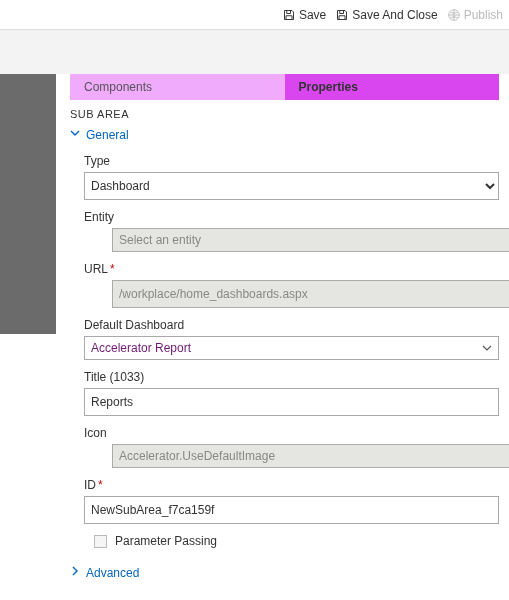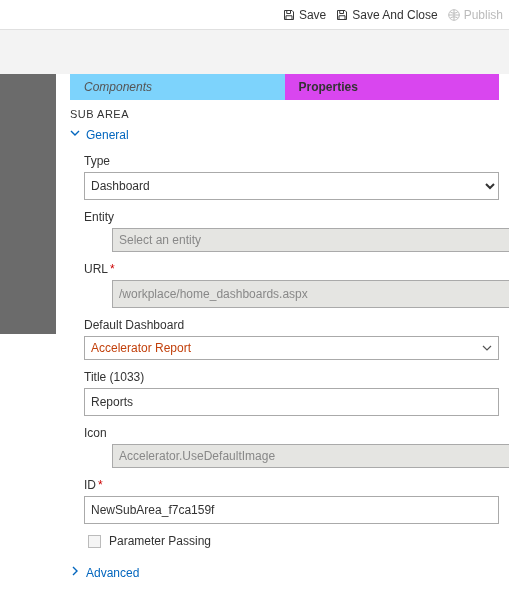--- a/index.html
+++ b/index.html
@@ -51,24 +51,23 @@
   }
   .tabs {
     display: flex;
   }
   .tab {
     padding: 6px 14px;
     font-size: 12px;
     cursor: pointer;
   }
   .tab.inactive {
-    background: #7dd3fc;
+    background: #f0abfc;
     color: #555;
     flex: 1;
-    font-style: italic;
   }
   .tab.active {
     background: #d946ef;
     font-weight: 600;
     flex: 1;
   }
   .section-title {
     font-size: 11px;
     letter-spacing: 0.5px;
     margin: 8px 0 8px 0;
@@ -112,36 +111,36 @@
     color: #888;
     margin-left: 28px;
   }
   .fake-select {
     width: 100%;
     height: 24px;
     border: 1px solid #aaa;
     padding: 0 6px;
     font-size: 12px;
     background: #fff;
-    color: #c2410c;
+    color: #701a75;
     display: flex;
     align-items: center;
     justify-content: space-between;
     cursor: pointer;
   }
   .chev {
     width: 10px; height: 10px;
     display: inline-block;
   }
   .checkbox-row {
     display: flex;
     align-items: flex-end;
     gap: 8px;
     margin-top: 6px;
-    margin-left: 4px;
+    margin-left: 10px;
   }
   .checkbox {
     width: 13px; height: 13px;
     border: 1px solid #bbb;
     background: #f5f5f5;
   }
   svg { display: block; }
 </style>
 </head>
 <body>

